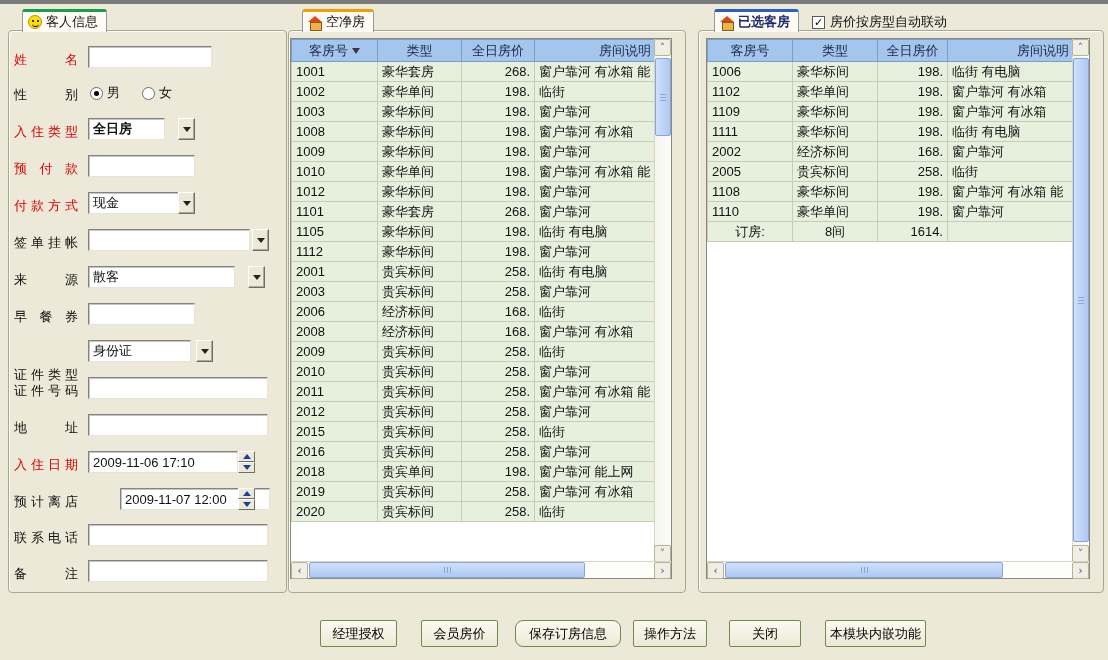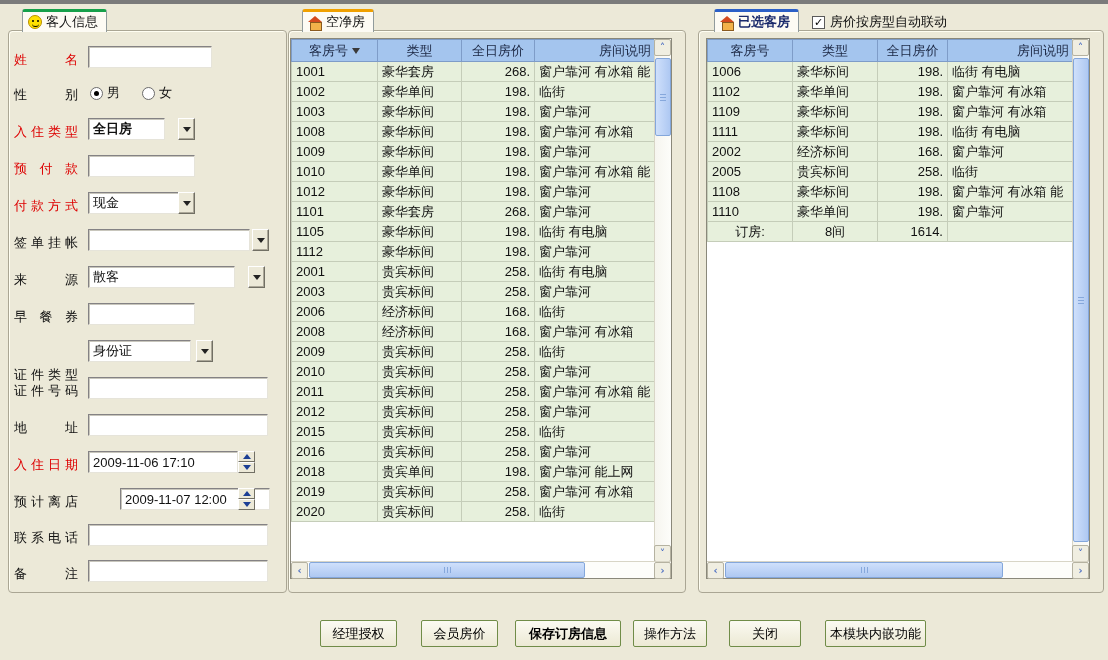--- a/index.html
+++ b/index.html
@@ -102,21 +102,21 @@
   .grip-v { position:absolute; left:4px; right:4px; top:50%; height:1px; background:#86a8dc; box-shadow:0 -3px 0 #86a8dc, 0 3px 0 #86a8dc; }
   .grip-h { position:absolute; top:4px; bottom:4px; left:50%; width:1px; background:#86a8dc; box-shadow:-3px 0 0 #86a8dc, 3px 0 0 #86a8dc; }
 
   
   .btn {
     position:absolute; top:620px; height:27px;
     background:linear-gradient(180deg,#fbfaf2,#ece9d4);
     border:1px solid #708c48; border-radius:2px;
     font-family:inherit; font-size:13px; color:#000; text-align:center; line-height:25px;
   }
-  .btn.bold { font-weight:bold; }
+  .btn.bold { font-weight:normal;border-radius:8px; }
 </style>
 </head>
 <body>
 
 <div class="titlebar-strip"></div>
 
 <div class="panel" id="panel-left"></div>
 <div class="panel" id="panel-middle"></div>
 <div class="panel" id="panel-right"></div>
 

